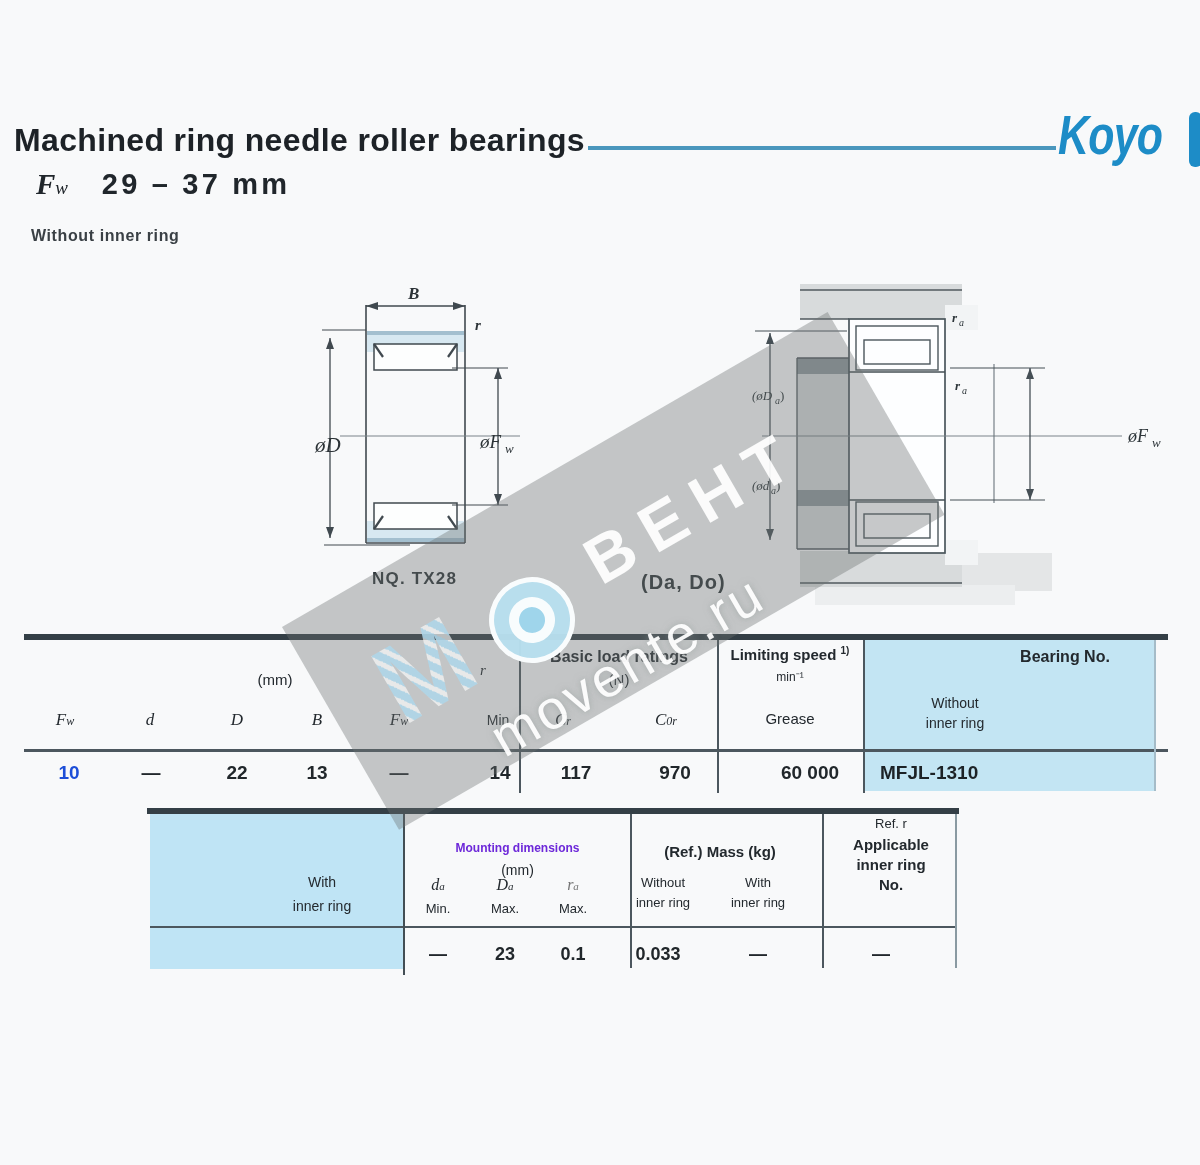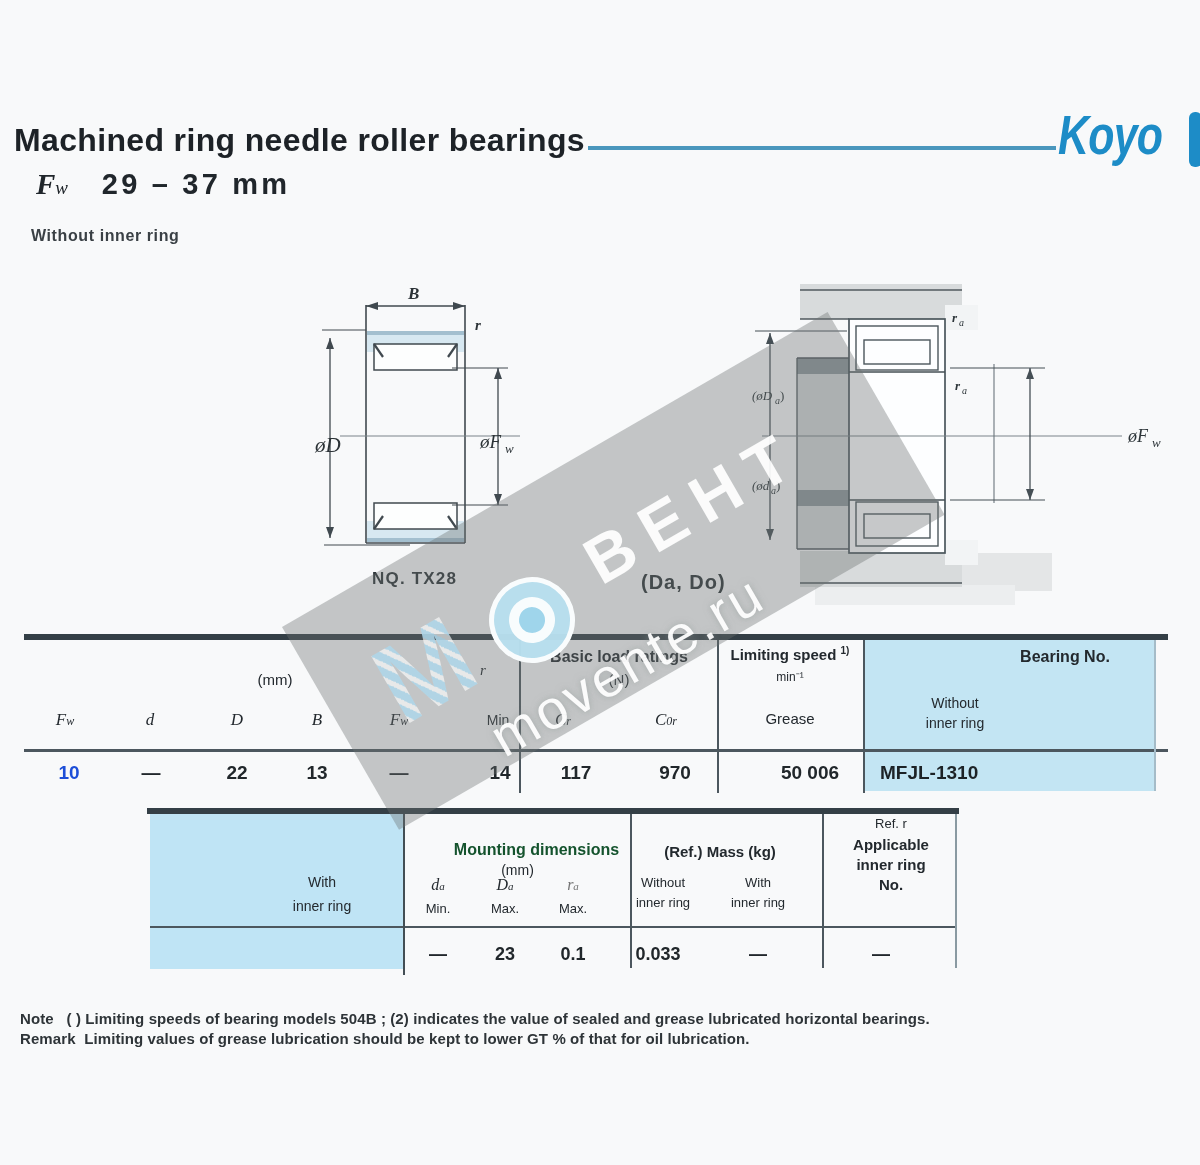--- a/index.html
+++ b/index.html
@@ -172,34 +172,34 @@
   <div class="abs c" style="left:760px;top:710px;width:60px;font-size:15px;color:#23292e;">Grease</div>
 
   <div class="abs c" style="left:46px;top:762px;width:46px;font-size:19px;font-weight:bold;color:#1d4ed8;">10</div>
   <div class="abs c" style="left:130px;top:762px;width:42px;font-size:19px;font-weight:bold;color:#21272b;">—</div>
   <div class="abs c" style="left:216px;top:762px;width:42px;font-size:19px;font-weight:bold;color:#21272b;">22</div>
   <div class="abs c" style="left:296px;top:762px;width:42px;font-size:19px;font-weight:bold;color:#21272b;">13</div>
   <div class="abs c" style="left:378px;top:762px;width:42px;font-size:19px;font-weight:bold;color:#21272b;">—</div>
   <div class="abs c" style="left:477px;top:762px;width:46px;font-size:19px;font-weight:bold;color:#21272b;">14</div>
   <div class="abs c" style="left:553px;top:762px;width:46px;font-size:19px;font-weight:bold;color:#21272b;">117</div>
   <div class="abs c" style="left:652px;top:762px;width:46px;font-size:19px;font-weight:bold;color:#21272b;">970</div>
-  <div class="abs c" style="left:780px;top:762px;width:60px;font-size:19px;font-weight:bold;color:#21272b;">50 006</div>
+  <div class="abs c" style="left:780px;top:762px;width:60px;font-size:19px;font-weight:bold;color:#21272b;">60 000</div>
   <div class="abs" style="left:880px;top:762px;font-size:19px;font-weight:bold;color:#1c2226;">MFJL-1310</div>
 
   <div class="abs" style="left:150px;top:814px;width:253px;height:155px;background:#bfe4f5;"></div>
   <div class="abs" style="left:147px;top:808px;width:812px;height:6px;background:#343f46;"></div>
   <div class="abs" style="left:150px;top:926px;width:807px;height:2px;background:#4c575e;"></div>
   <div class="abs" style="left:403px;top:814px;width:2px;height:161px;background:#434e54;"></div>
   <div class="abs" style="left:630px;top:814px;width:2px;height:154px;background:#4c575e;"></div>
   <div class="abs" style="left:822px;top:814px;width:2px;height:154px;background:#4c575e;"></div>
   <div class="abs" style="left:955px;top:814px;width:1.5px;height:154px;background:#8a9aa2;"></div>
 
   <div class="abs c" style="left:222px;top:874px;width:200px;font-size:14px;color:#23292e;">With</div>
   <div class="abs c" style="left:222px;top:898px;width:200px;font-size:14px;color:#23292e;">inner ring</div>
-  <div class="abs c" style="left:429px;top:841px;width:215px;font-size:16px;font-weight:bold;color:#14532d;">Mounting dimensions</div>
+  <div class="abs c" style="left:410px;top:841px;width:215px;font-size:12px;font-weight:bold;color:#6d28d9;">Mounting dimensions</div>
   <div class="abs c" style="left:410px;top:862px;width:215px;font-size:14px;color:#23292e;">(mm)</div>
   <div class="abs c" style="left:415px;top:876px;width:46px;font-size:16px;font-style:italic;color:#23292e;font-family:'Liberation Serif',serif;">d<span style="font-size:11px;">a</span></div>
   <div class="abs c" style="left:415px;top:901px;width:46px;font-size:13px;color:#23292e;">Min.</div>
   <div class="abs c" style="left:482px;top:876px;width:46px;font-size:16px;font-style:italic;color:#23292e;font-family:'Liberation Serif',serif;">D<span style="font-size:11px;">a</span></div>
   <div class="abs c" style="left:482px;top:901px;width:46px;font-size:13px;color:#23292e;">Max.</div>
   <div class="abs c" style="left:550px;top:876px;width:46px;font-size:16px;font-style:italic;color:#737373;font-family:'Liberation Serif',serif;">r<span style="font-size:11px;">a</span></div>
   <div class="abs c" style="left:550px;top:901px;width:46px;font-size:13px;color:#23292e;">Max.</div>
   <div class="abs c" style="left:628px;top:843px;width:184px;font-size:15px;font-weight:bold;color:#23292e;">(Ref.) Mass (kg)</div>
   <div class="abs c" style="left:618px;top:875px;width:90px;font-size:13px;color:#23292e;">Without</div>
   <div class="abs c" style="left:618px;top:895px;width:90px;font-size:13px;color:#23292e;">inner ring</div>
@@ -210,22 +210,20 @@
   <div class="abs c" style="left:826px;top:856px;width:130px;font-size:15px;font-weight:bold;color:#23292e;">inner ring</div>
   <div class="abs c" style="left:826px;top:876px;width:130px;font-size:15px;font-weight:bold;color:#23292e;">No.</div>
 
   <div class="abs c" style="left:415px;top:944px;width:46px;font-size:18px;font-weight:bold;color:#21272b;">—</div>
   <div class="abs c" style="left:482px;top:944px;width:46px;font-size:18px;font-weight:bold;color:#21272b;">23</div>
   <div class="abs c" style="left:550px;top:944px;width:46px;font-size:18px;font-weight:bold;color:#21272b;">0.1</div>
   <div class="abs c" style="left:613px;top:944px;width:90px;font-size:18px;font-weight:bold;color:#21272b;">0.033</div>
   <div class="abs c" style="left:713px;top:944px;width:90px;font-size:18px;font-weight:bold;color:#21272b;">—</div>
   <div class="abs c" style="left:816px;top:944px;width:130px;font-size:18px;font-weight:bold;color:#21272b;">—</div>
 
-  <div class="abs" style="left:20px;top:1010px;font-size:15px;font-weight:bold;color:#2e3438;letter-spacing:0.1px;">Note&nbsp;&nbsp;&nbsp;( ) Limiting speeds of bearing models 504B ; (2) indicates the value of sealed and grease lubricated horizontal bearings.</div>
-  <div class="abs" style="left:20px;top:1030px;font-size:15px;font-weight:bold;color:#2e3438;letter-spacing:0.1px;">Remark&nbsp;&nbsp;Limiting values of grease lubrication should be kept to lower GT % of that for oil lubrication.</div>
 
   <div class="abs" style="left:282px;top:627px;width:630px;height:234px;transform:rotate(-30deg);transform-origin:0 0;background:rgba(108,112,114,0.38);">
 
     <div class="abs" style="left:55px;top:44px;font-size:112px;font-weight:bold;background:repeating-linear-gradient(55deg, rgba(174,214,233,0.88) 0 8px, rgba(255,255,255,0.62) 8px 13px);-webkit-background-clip:text;background-clip:text;color:transparent;">М</div>
 
     <div class="abs" style="left:177px;top:76px;width:76px;height:76px;border-radius:50%;border:5px solid rgba(255,255,255,0.92);background:rgba(184,224,239,0.96);"></div>
     <div class="abs" style="left:197px;top:96px;width:26px;height:26px;border-radius:50%;border:10px solid rgba(255,255,255,0.93);background:rgba(158,213,234,0.97);"></div>
 
     <div class="abs" style="left:297px;top:63px;font-size:66px;font-weight:bold;color:rgba(255,255,255,0.92);letter-spacing:15px;">ВЕНТ</div>
 

